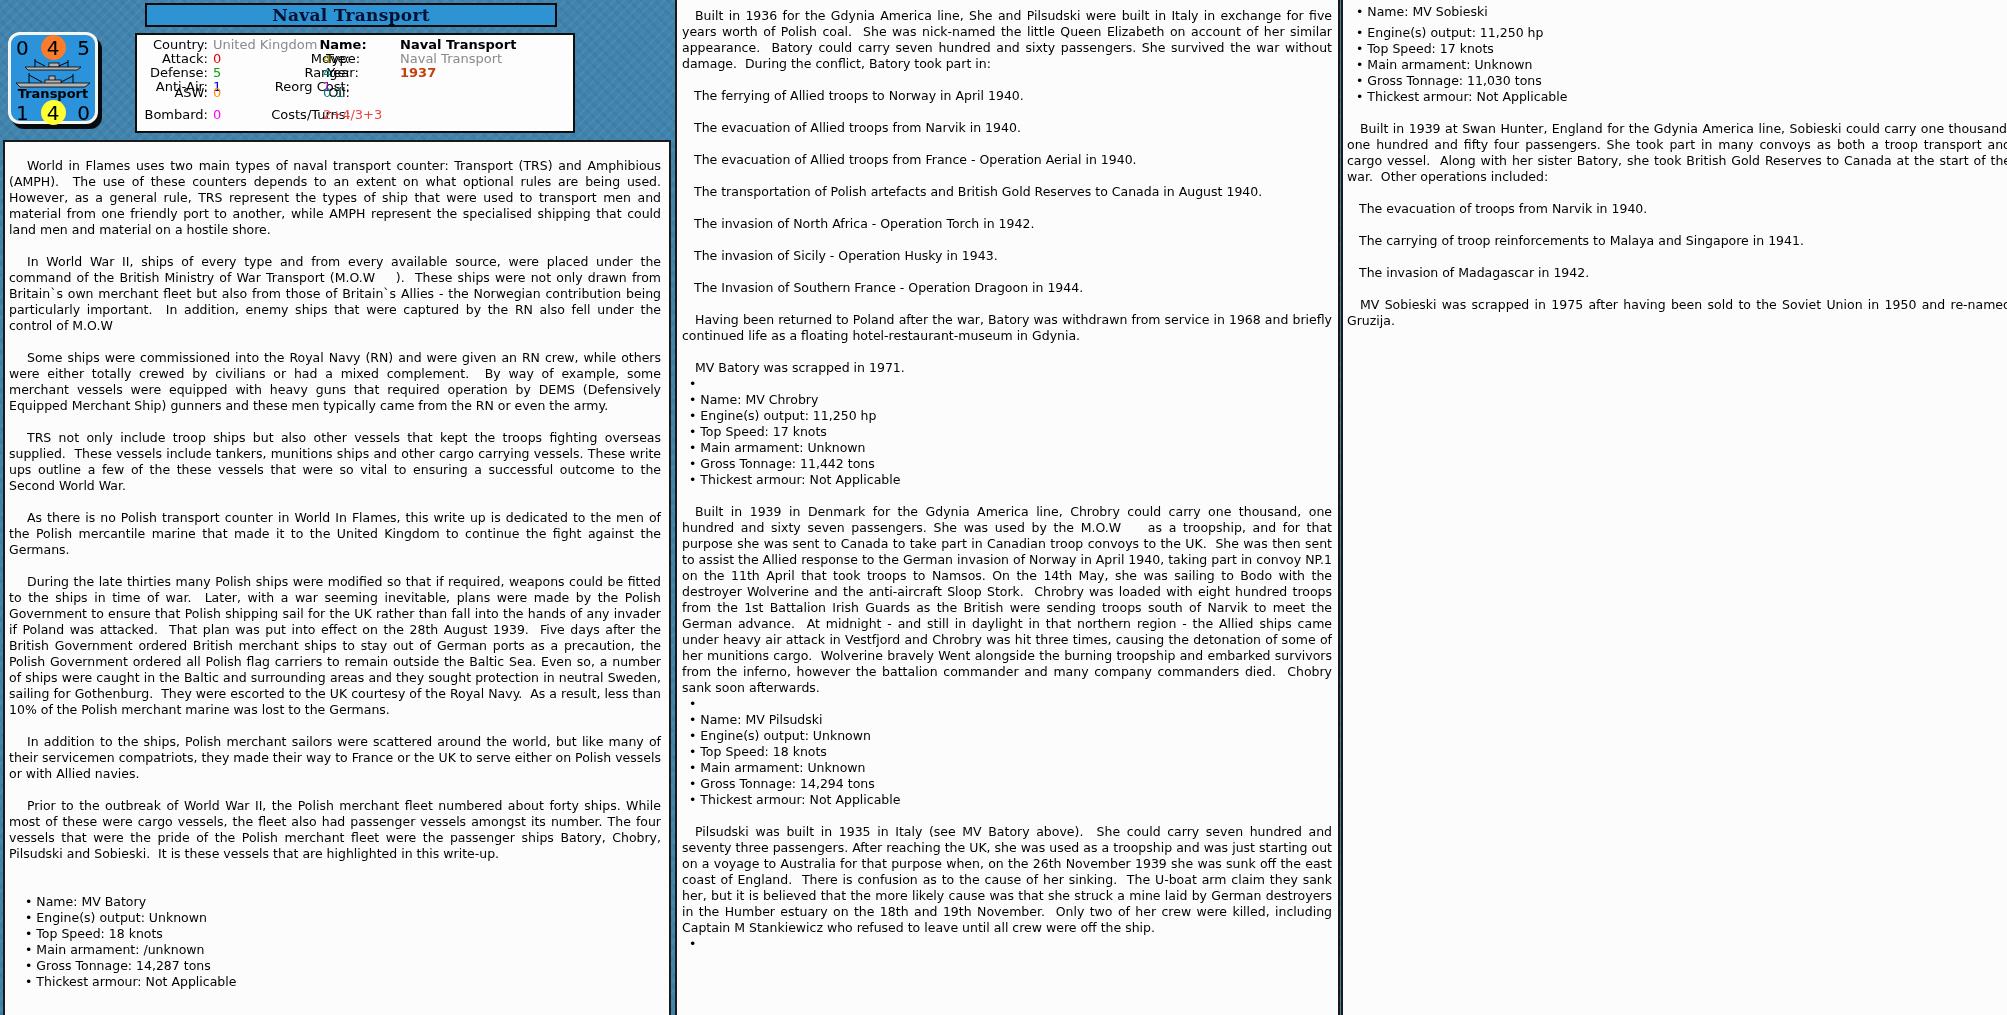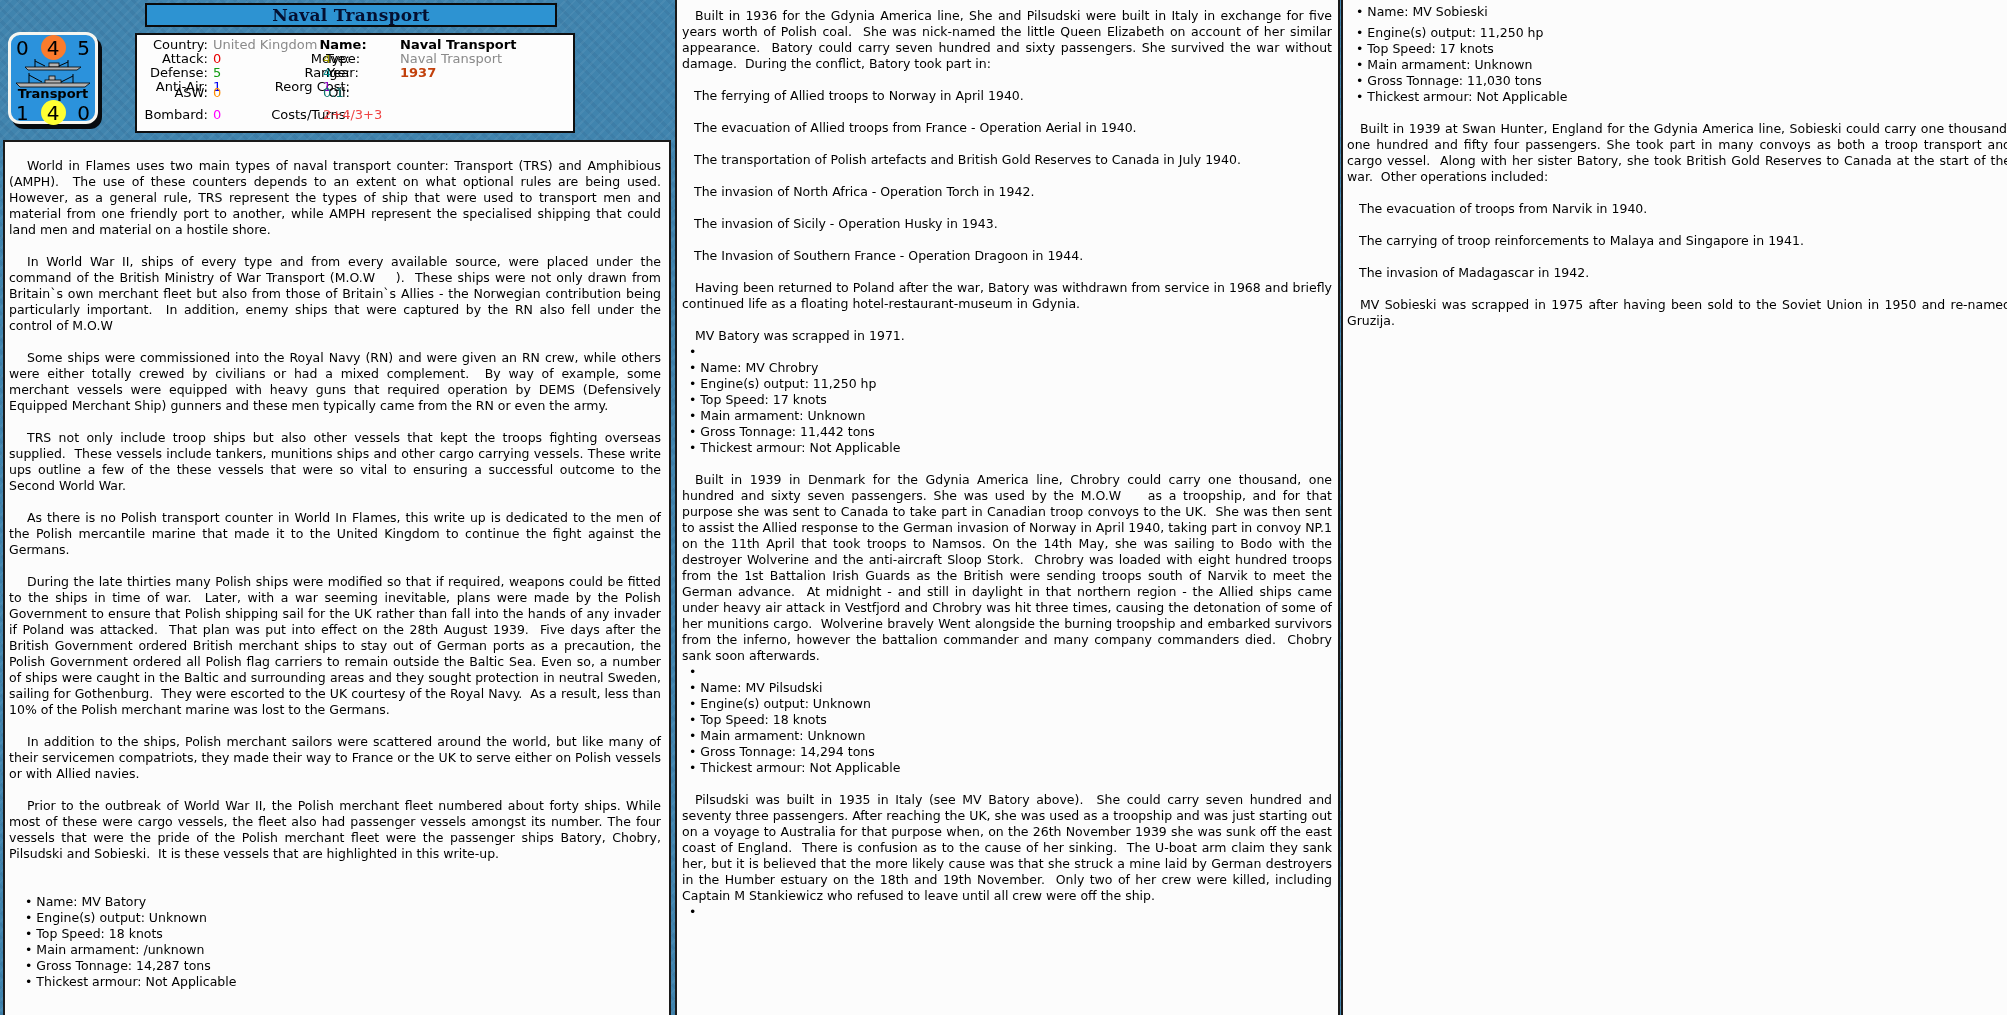--- a/index.html
+++ b/index.html
@@ -173,22 +173,23 @@
     <div class="bltline">• Name: MV Batory</div>
     <div class="bltline">• Engine(s) output: Unknown</div>
     <div class="bltline">• Top Speed: 18 knots</div>
     <div class="bltline">• Main armament: /unknown</div>
     <div class="bltline">• Gross Tonnage: 14,287 tons</div>
     <div class="bltline">• Thickest armour: Not Applicable</div>
   </div>
 <div id="col2" class="panel tcol">
     <div class="para">Built in 1936 for the Gdynia America line, She and Pilsudski were built in Italy in exchange for five years worth of Polish coal.  She was nick-named the little Queen Elizabeth on account of her similar appearance.  Batory could carry seven hundred and sixty passengers. She survived the war without damage.  During the conflict, Batory took part in:</div>
     <div class="listline">The ferrying of Allied troops to Norway in April 1940.</div>
+    <div class="listline">The evacuation of Allied troops from Narvik in 1940.</div>
     <div class="listline">The evacuation of Allied troops from France - Operation Aerial in 1940.</div>
-    <div class="listline">The transportation of Polish artefacts and British Gold Reserves to Canada in July 1940.</div>
+    <div class="listline">The transportation of Polish artefacts and British Gold Reserves to Canada in August 1940.</div>
     <div class="listline">The invasion of North Africa - Operation Torch in 1942.</div>
     <div class="listline">The invasion of Sicily - Operation Husky in 1943.</div>
     <div class="listline">The Invasion of Southern France - Operation Dragoon in 1944.</div>
     <div class="para">Having been returned to Poland after the war, Batory was withdrawn from service in 1968 and briefly continued life as a floating hotel-restaurant-museum in Gdynia.</div>
     <div class="para0">MV Batory was scrapped in 1971.</div>
     <div class="dotline">•</div>
     <div class="bltline">• Name: MV Chrobry</div>
     <div class="bltline">• Engine(s) output: 11,250 hp</div>
     <div class="bltline">• Top Speed: 17 knots</div>
     <div class="bltline">• Main armament: Unknown</div>

